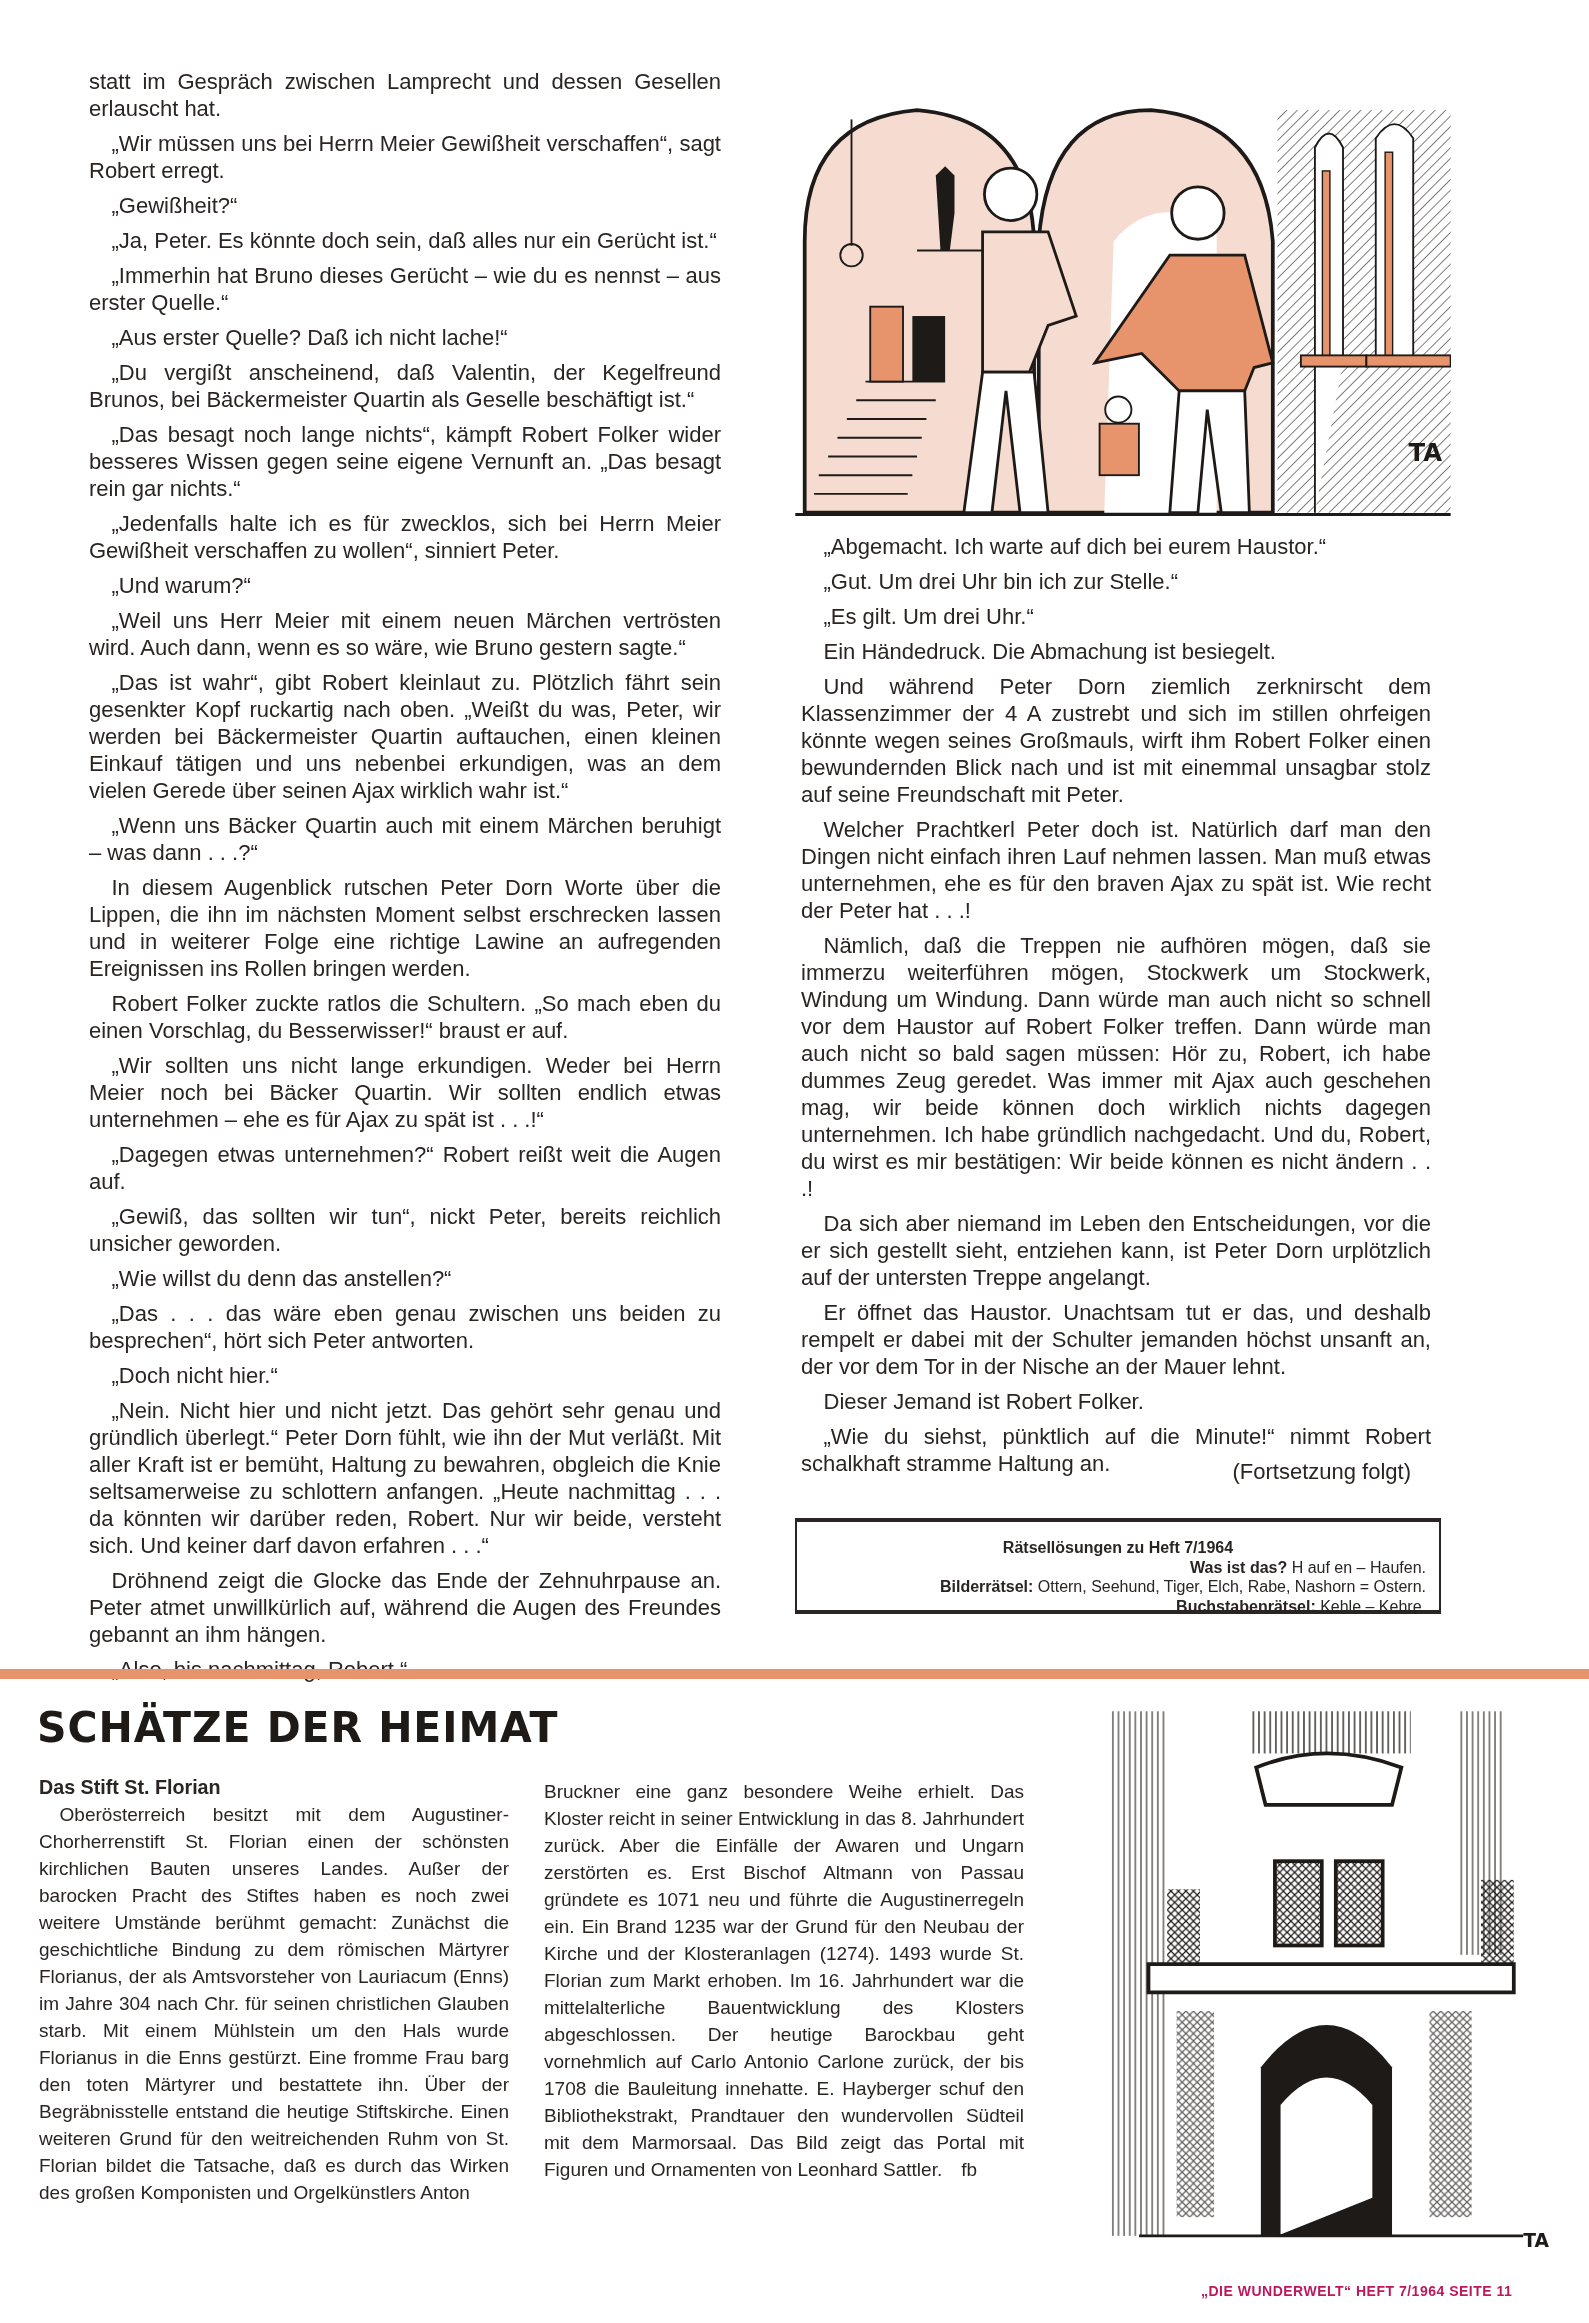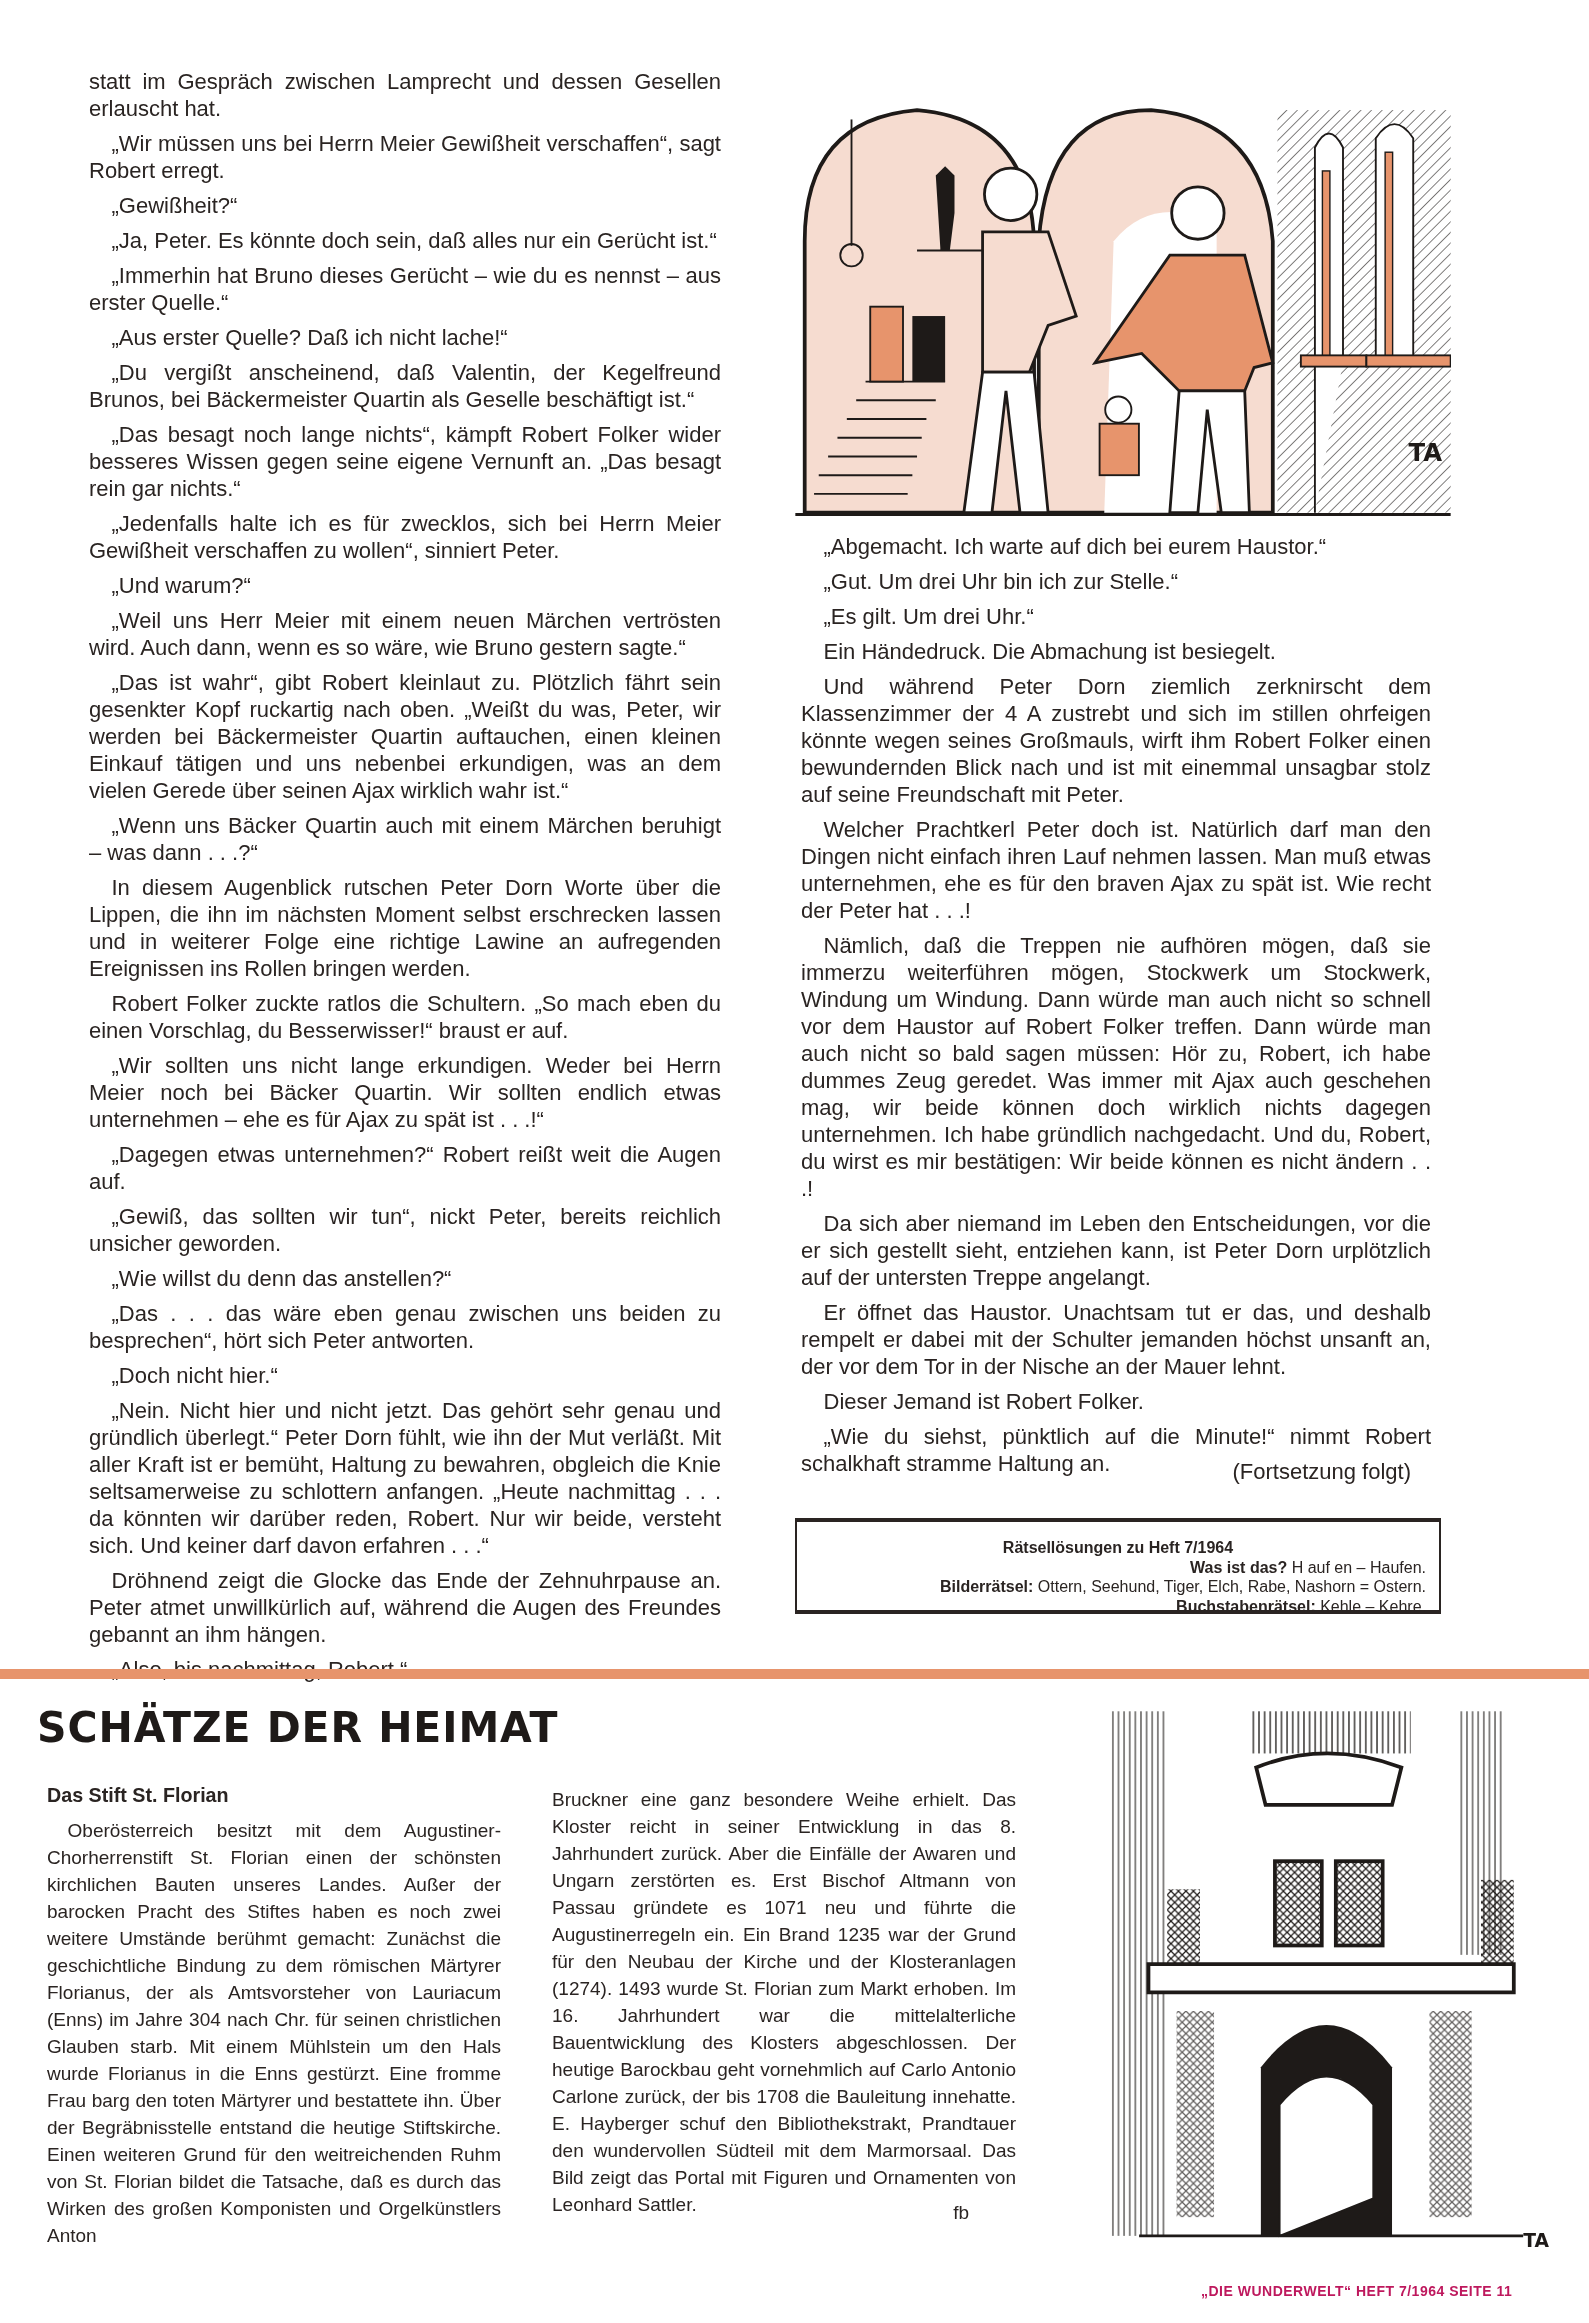--- a/index.html
+++ b/index.html
@@ -15,21 +15,21 @@
                 border:2.8px solid #2a2422; border-top-width:4.7px; border-bottom-width:4.7px; box-sizing:border-box;
                 font-size:16px; line-height:19.7px; padding:16px 13px; }
   #puzzle-box .ttl { text-align:center; font-weight:bold; }
   #puzzle-box .ln { padding-left:41px;text-align:right; }
   #puzzle-box .ln.b { padding-left:13px; }
   #puzzle-box b { font-weight:bold; }
   #divider { position:absolute; left:0; top:1669px; width:1589px; height:10.3px; background:#e7946c; }
   #section-title { position:absolute; left:37px; top:1703px; font-family:"DejaVu Sans", sans-serif;
                    font-weight:bold; font-size:41px; letter-spacing:0.9px; color:#1e1a18; transform:scaleY(1.05); }
   .col2 { position:absolute; font-size:19px; line-height:27px; text-align:justify; top:1774px; }
-  .col2 p { margin:8px; }
+  .col2 p { margin:0; }
   .col2 p.ind { text-indent:20.6px; }
   #article-a { left:39px; width:470px; }
   #article-b { left:544px; width:480px; top:1778px; }
   .art-h { font-weight:bold; font-size:19.7px; }
   #illus-bottom { position:absolute; left:1111px; top:1711px; width:459px; height:572px; }
   #footer { position:absolute; left:1201px; top:2283px; font-size:14px; font-weight:bold; letter-spacing:0.5px; color:#be185d; }
 </style>
 </head>
 <body>
 

